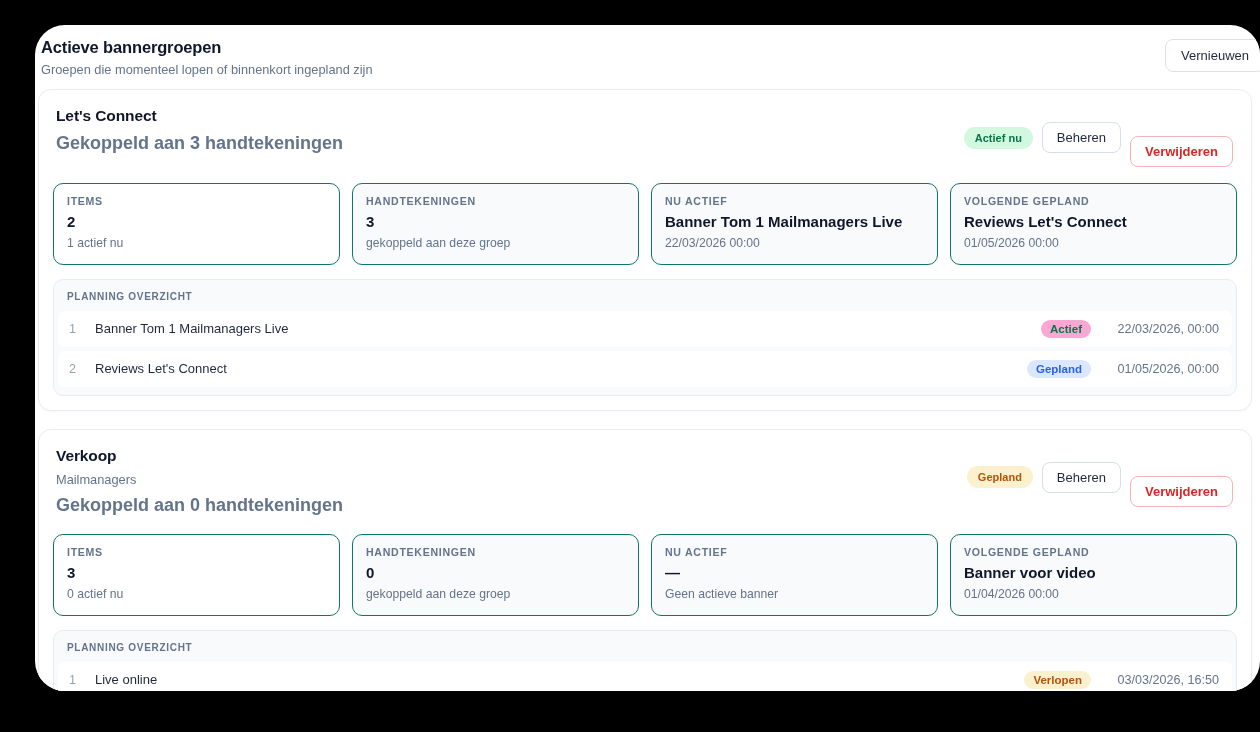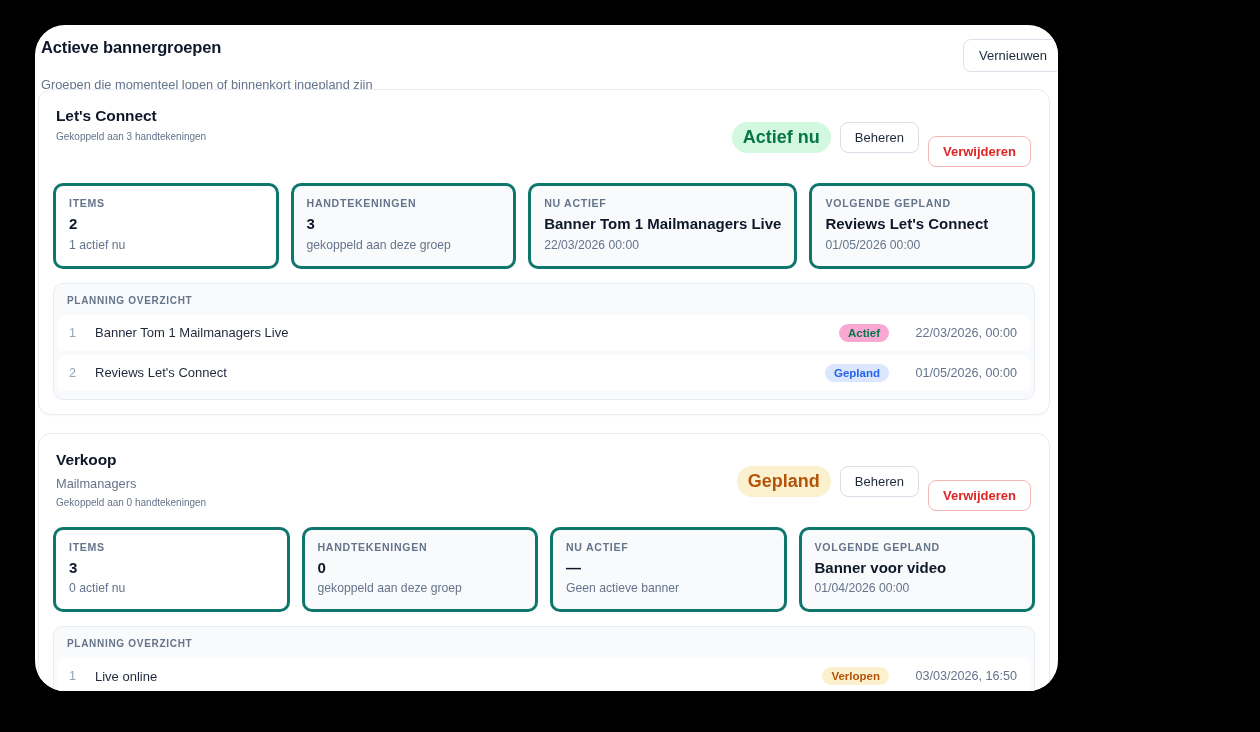--- a/index.html
+++ b/index.html
@@ -11,21 +11,21 @@
     background: #000000;
     font-family: "Liberation Sans", sans-serif;
     -webkit-font-smoothing: antialiased;
   }
 
   
   .app-panel {
     position: absolute;
     left: 35px;
     top: 25px;
-    width: 1023px;
+    width: 1225px;
     height: 666px;
     background: #ffffff;
     border-radius: 30px;
     overflow: hidden;
   }
 
   
   .page-header {
     position: relative;
     padding: 12px 22px 14px 6px;
@@ -34,21 +34,21 @@
   .page-title {
     font-size: 16.5px;
     font-weight: 700;
     color: #0f172a;
     letter-spacing: -0.15px;
     line-height: 1.3;
   }
   .page-subtitle {
     font-size: 12.8px;
     color: #64748b;
-    margin-top: 19px;
+    margin-top: 4px;
     line-height: 1.3;
   }
   .refresh-button {
     position: absolute;
     right: -5px;
     top: 14px;
     padding: 8px 15px;
     font-size: 13px;
     font-weight: 500;
     color: #1e293b;
@@ -90,35 +90,36 @@
     letter-spacing: -0.1px;
     line-height: 1.35;
   }
   .group-desc {
     font-size: 12.8px;
     color: #64748b;
     margin-top: 4px;
     line-height: 1.45;
   }
   .group-meta {
-    font-size: 10px;
+    font-size: 18px;
     color: #64748b;
     margin-top: 3px;
     line-height: 1.45;
+    font-weight: bold;
   }
 
   .group-actions {
     display: flex;
     align-items: center;
     gap: 9px;
     flex-shrink: 0;
     padding-top: 2px;
   }
   .state-pill {
-    font-size: 18px;
+    font-size: 11px;
     font-weight: 600;
     padding: 5px 11px;
     border-radius: 999px;
     white-space: nowrap;
   }
   .state-pill.green { background: #d3f8e0; color: #067647; }
   .state-pill.amber { background: #fcf1cf; color: #b45309; }
 
   .btn {
     font-size: 13px;
@@ -135,21 +136,21 @@
   .btn-danger  { border: 1px solid #f5b5b5; color: #dc2626; font-weight: 600; margin-top: 28px; }
 
   
   .stat-row {
     display: grid;
     grid-template-columns: repeat(4, 1fr);
     gap: 12px;
     margin-top: 16px;
   }
   .stat-tile {
-    border: 3px solid #0f766e;
+    border: 1px solid #0f766e;
     border-radius: 10px;
     padding: 11px 13px 12px 13px;
     background: #f9fafc;
     min-height: 74px;
   }
   .stat-tile.plain { background: #ffffff; }
   .stat-label {
     font-size: 10.6px;
     font-weight: 700;
     letter-spacing: 0.7px;

